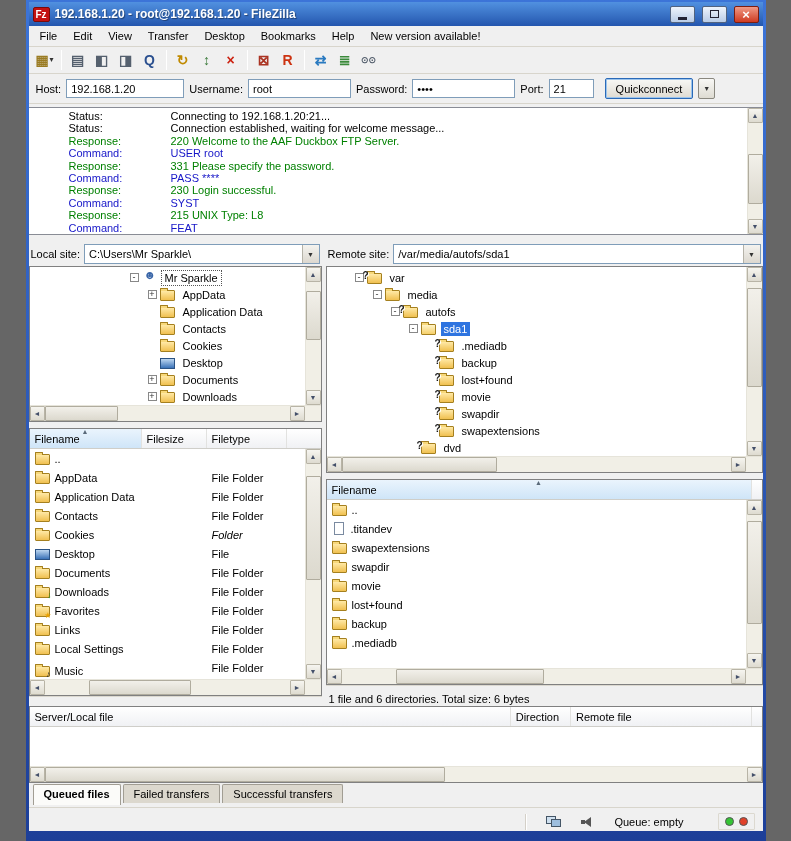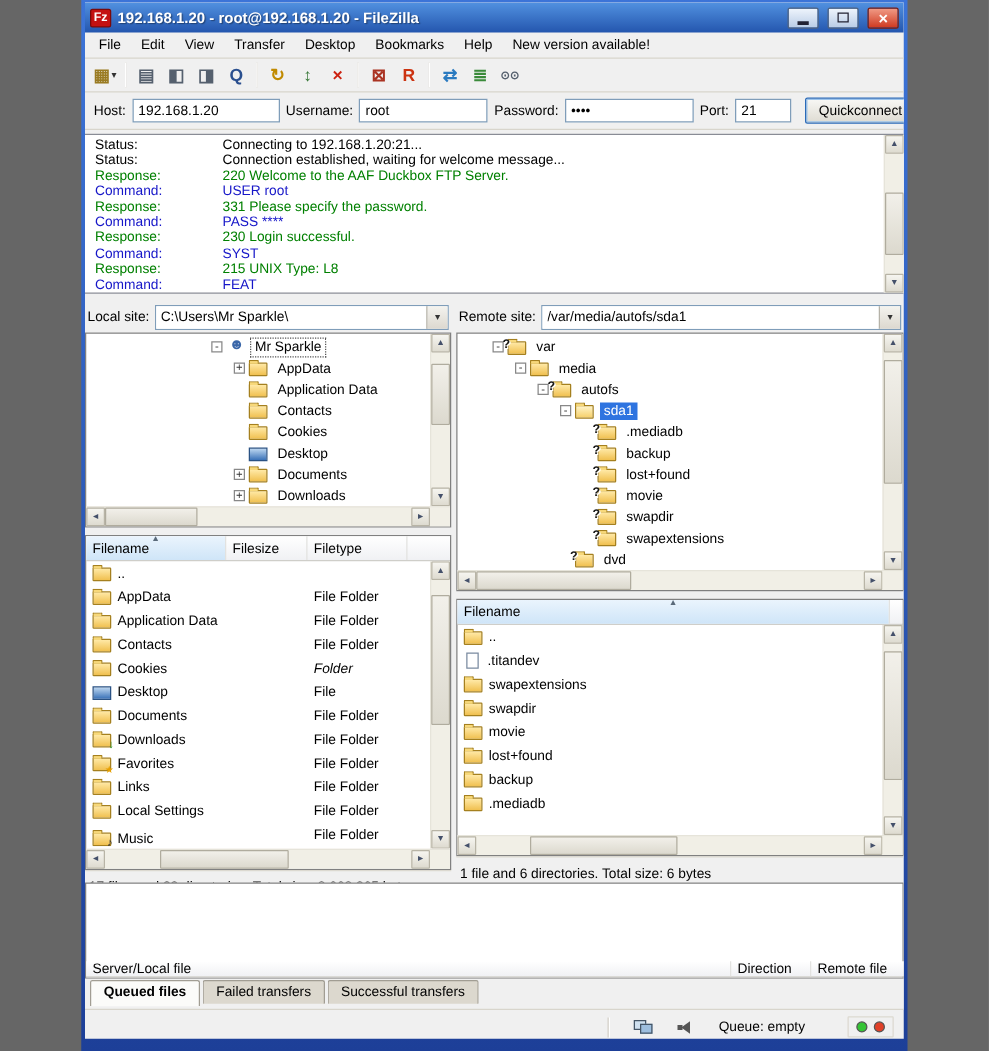--- a/index.html
+++ b/index.html
@@ -1,18 +1,18 @@
 <!DOCTYPE html>
 <html><head>
 <meta charset="utf-8">
 <title>FileZilla</title>
 <style>
   html,body{margin:0;padding:0;background:#666;}
   *{box-sizing:border-box;}
-  .frame{width:661px;height:841px;padding:2px 3px 10px 3px;background:linear-gradient(#3c74d8,#1d3f98);margin:0 auto;
+  .frame{width:740px;height:841px;padding:2px 3px 10px 3px;background:linear-gradient(#3c74d8,#1d3f98);margin:0 auto;
          font-family:"Liberation Sans",sans-serif;font-size:11px;color:#000;}
   .win{height:100%;display:flex;flex-direction:column;background:#f0f0f0;overflow:hidden;}
 
   
   .titlebar{flex:0 0 24px;display:flex;align-items:center;gap:5px;padding:0 4px;
             background:linear-gradient(#5191e0,#2456ae);}
   .logo{flex:0 0 17px;height:15px;background:#c41111;border:1px solid #7a0a0a;border-radius:2px;
         color:#fff;font-weight:bold;font-size:10px;line-height:14px;text-align:center;}
   .title{flex:1;color:#fff;font-weight:bold;font-size:12px;white-space:nowrap;overflow:hidden;
          text-shadow:1px 1px 1px rgba(0,0,0,.4);}
@@ -44,21 +44,21 @@
   .qc-drop{width:17px;height:21px;display:flex;align-items:center;justify-content:center;font-size:7px;color:#333;
            background:linear-gradient(#f8f8f5,#dedbd2);border:1px solid #8a887f;border-radius:2px;}
 
   .gap3{flex:0 0 3px;} .gap6{flex:0 0 6px;} .gap7{flex:0 0 7px;}
   .vsplit{flex:0 0 4px;}
 
   
   .log{flex:0 0 126px;display:flex;background:#fff;border-top:1px solid #898c95;border-bottom:1px solid #898c95;}
   .log-lines{flex:1;overflow:hidden;padding-top:2px;min-width:0;}
   .log-line{display:flex;line-height:12.4px;white-space:nowrap;}
-  .log-label{flex:0 0 110px;padding-left:8px;}
+  .log-label{flex:0 0 110px;padding-left:8px;margin-left:32px;}
   .log-line.status{color:#000;}
   .log-line.response{color:#008000;}
   .log-line.command{color:#1616c8;}
 
   
   .panes{flex:0 0 458px;display:flex;min-height:0;}
   .pane{display:flex;flex-direction:column;min-width:0;}
   .pane.left{flex:0 0 293px;}
   .pane.right{flex:1;}
   .site-row{flex:0 0 24px;display:flex;align-items:center;gap:4px;padding:0 2px;}
@@ -123,21 +123,21 @@
   .sb-btn{flex:0 0 15px;display:flex;align-items:center;justify-content:center;font-size:7px;color:#44506a;
           background:linear-gradient(#f6f5f0,#dedbd0);border:1px solid #b8b4a6;border-radius:1px;}
   .hscroll .sb-btn{width:15px;}
   .sb-track{flex:1;position:relative;}
   .sb-thumb{position:absolute;background:linear-gradient(#f2f0ea,#dcd9ce);border:1px solid #b0ac9e;border-radius:1px;}
   .vscroll .sb-thumb{left:0;right:0;}
   .hscroll .sb-thumb{top:0;bottom:0;}
   .sb-corner{flex:0 0 16px;background:#f1efe6;}
 
   
-  .queue-wrap{flex:0 0 77px;display:flex;flex-direction:row;border:1px solid #808080;background:#fff;align-items:flex-end;}
+  .queue-wrap{flex:0 0 77px;display:flex;flex-direction:column;border:1px solid #808080;background:#fff;}
   .queue-body{flex:1;background:#fff;}
   .tabs{flex:0 0 24px;display:flex;align-items:flex-start;gap:2px;padding:1px 0 0 4px;background:#f0f0f0;}
   .tab{height:19px;padding:3px 10px 0 10px;background:#dcd8ce;border:1px solid #a19d93;border-bottom:none;
        border-radius:2px 2px 0 0;white-space:nowrap;}
   .tab.active{background:#fbfbf9;font-weight:bold;height:21px;}
 
   
   .statusbar{flex:0 0 28px;display:flex;align-items:center;gap:20px;padding:0 8px;border-top:1px solid #d8d5cc;}
   .flexspacer{flex:1;}
   .sb-sep{width:1px;height:16px;background:#d4d0c8;box-shadow:1px 0 0 #fff;}

